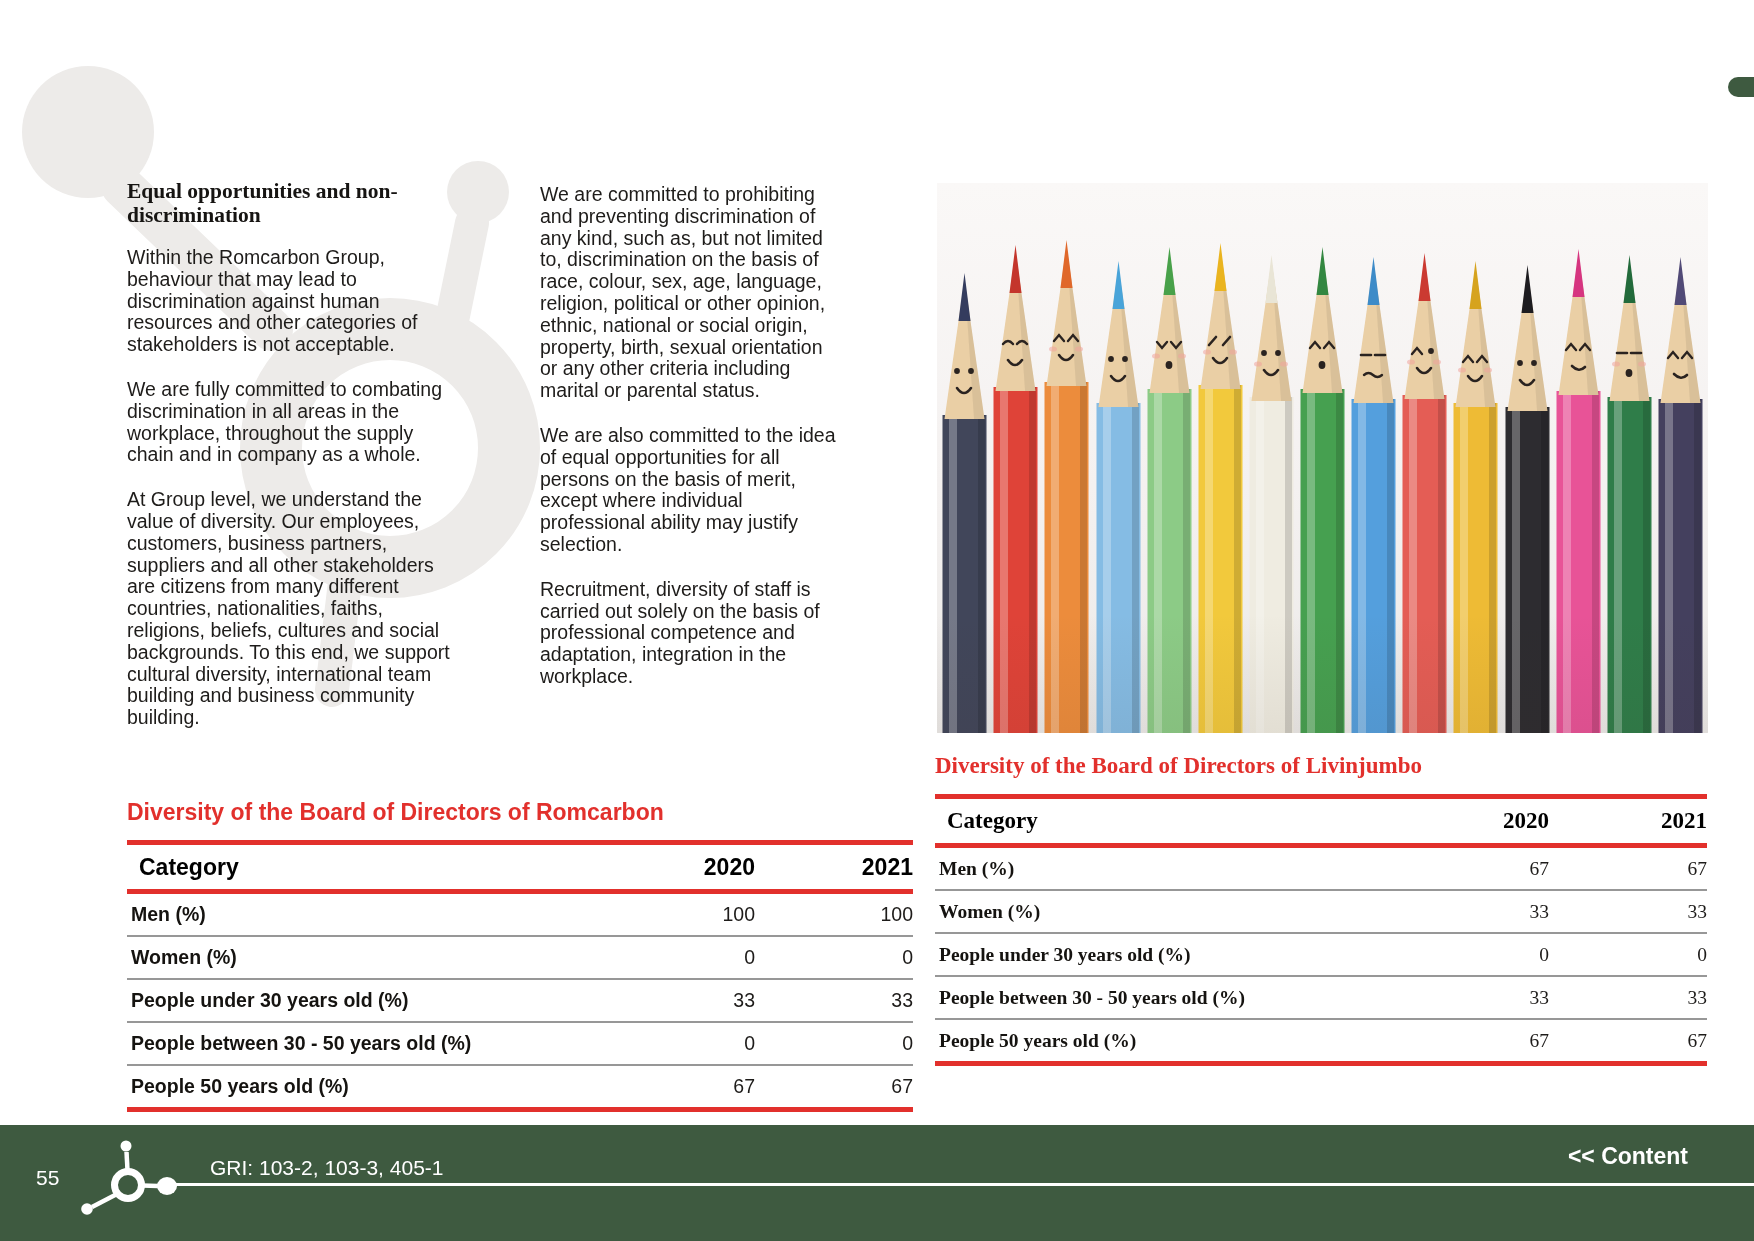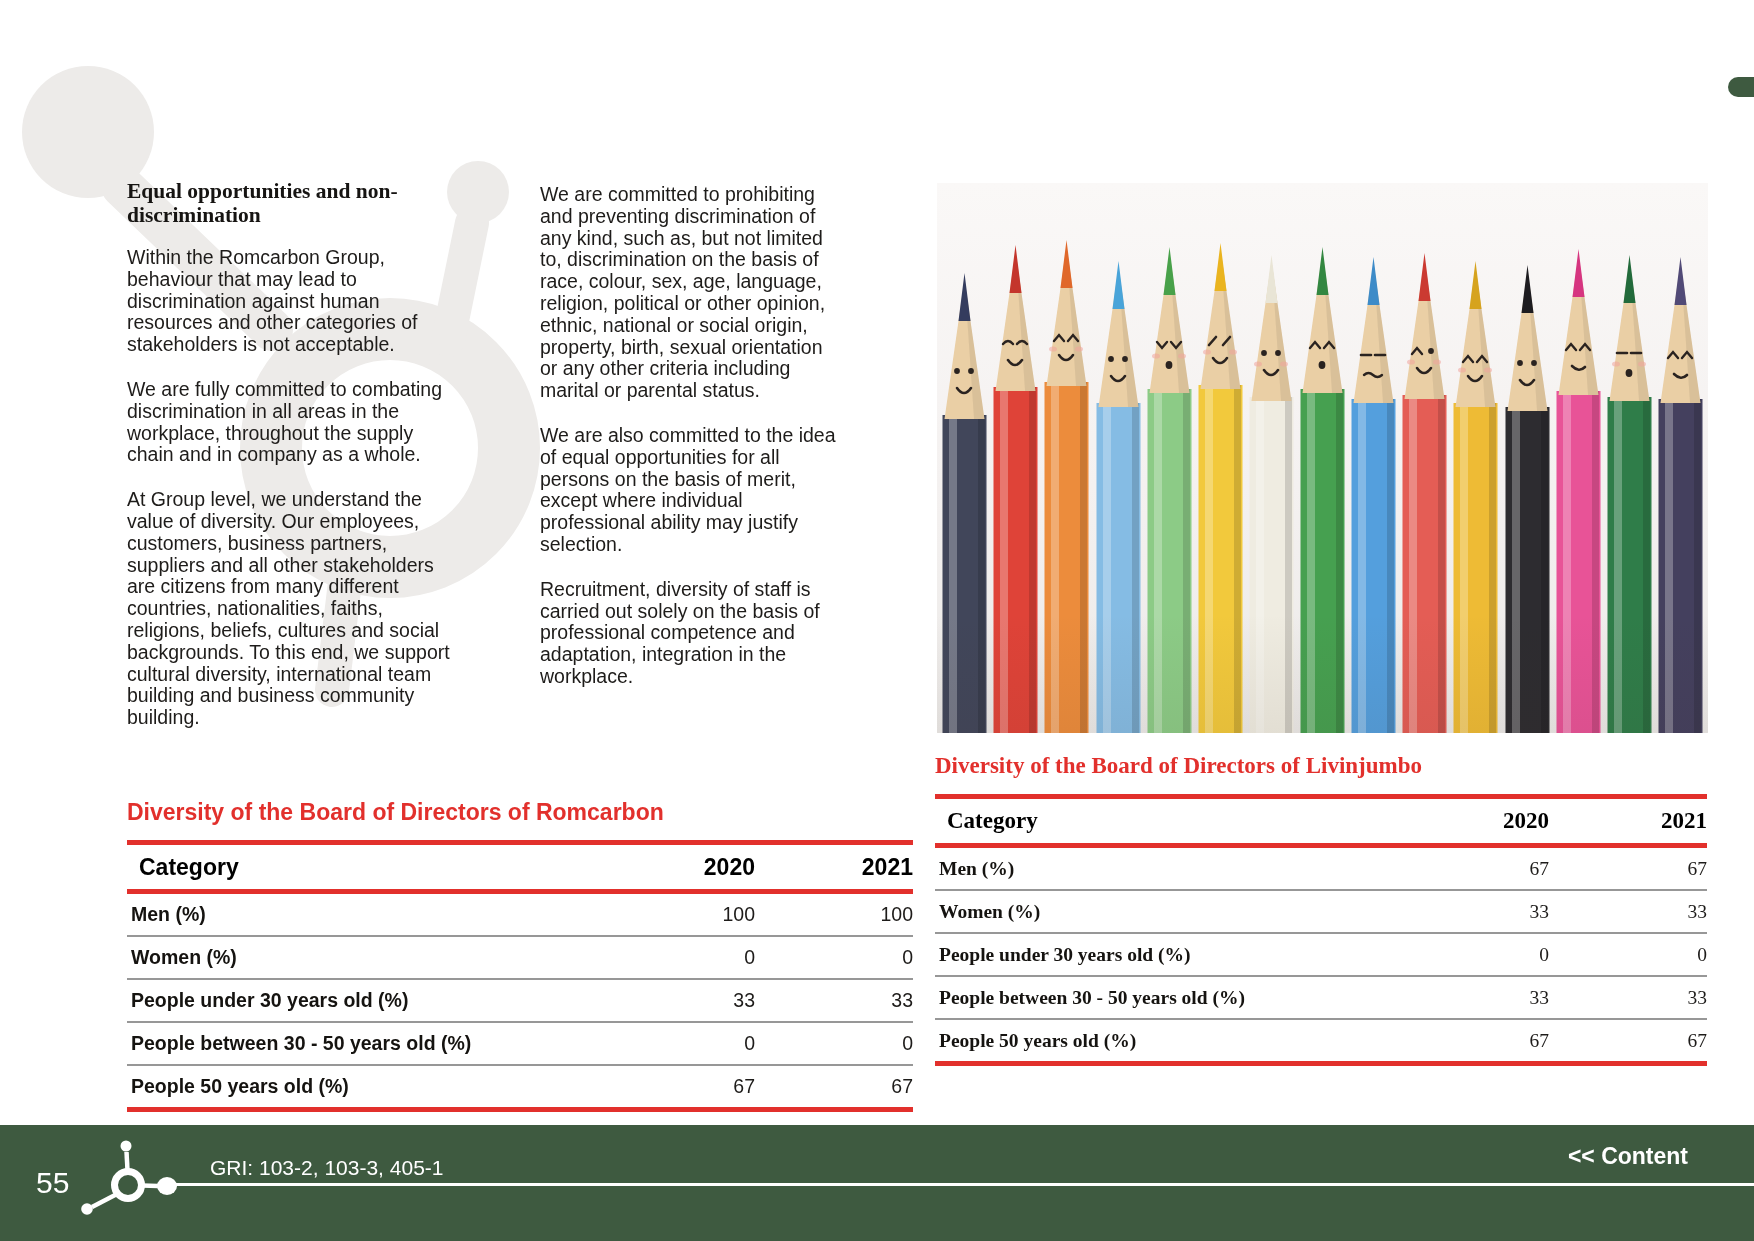--- a/index.html
+++ b/index.html
@@ -36,21 +36,21 @@
   .thead{display:flex;align-items:center;height:44px;font-size:23px;font-weight:700;color:#000000;}
   .thead .c-label{flex:1;padding-left:12px;}
   .c-2020{width:120px;text-align:right;}
   .c-2021{width:158px;text-align:right;}
   .trow{display:flex;align-items:center;height:41px;font-size:19.5px;}
   .trow + .trow{border-top:2px solid #979797;}
   .trow .c-label{flex:1;padding-left:4px;font-weight:700;color:#151310;}
   .trow .c-2020,.trow .c-2021{font-weight:400;color:#1e1c1a;}
   
   .footer{position:absolute;left:0;top:1125px;width:1754px;height:116px;background:#3e5a40;z-index:2;color:#ffffff;}
-  .page-number{position:absolute;left:36px;top:1166px;font-size:30px;color:#ffffff;z-index:3;}
+  .page-number{position:absolute;left:36px;top:1166px;font-size:21px;color:#ffffff;z-index:3;}
   .footer-logo{position:absolute;left:70px;top:1130px;z-index:3;}
   .footer-rule{position:absolute;left:176px;right:0;top:1183px;height:3px;background:#ffffff;z-index:3;}
   .gri{position:absolute;left:210px;top:1156px;font-size:21px;color:#ffffff;z-index:3;}
   .gri b{font-weight:400;}
   .content-link{position:absolute;right:66px;top:1143px;font-size:23px;font-weight:700;color:#ffffff;
     z-index:3;cursor:pointer;text-decoration:none;}
 </style>
 </head>
 <body>
 

